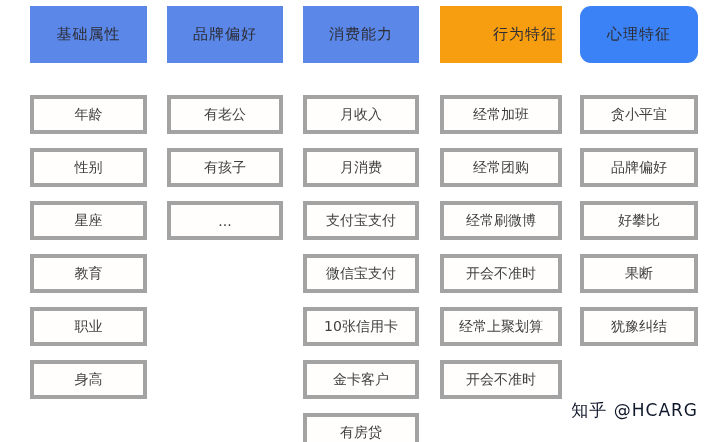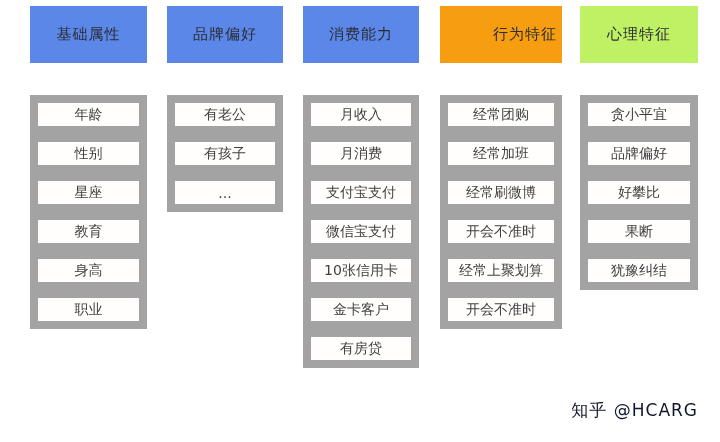--- a/index.html
+++ b/index.html
@@ -26,30 +26,31 @@
     display: flex;
     align-items: center;
     justify-content: center;
     font-size: 15px;
     color: #2d2d35;
     margin-bottom: 32px;
     letter-spacing: 1px;
   }
   .header.blue   { background: #5b87e8; }
   .header.orange { background: #f79e10; padding-left: 48px; }
-  .header.green  { background: #bef264; }
+  .header.green  { background: #3b82f6; border-radius: 11px; }
   .item {
     height: 39px;
-    border: 8px solid #a3a3a3;
+    border: 4px solid #a3a3a3;
     background: #fffefd;
     display: flex;
     align-items: center;
     justify-content: center;
     font-size: 14px;
     color: #3f3f3f;
+    margin-bottom: 14px;
     white-space: nowrap;
   }
   .watermark {
     position: absolute;
     right: 22px;
     bottom: 20px;
     font-size: 17px;
     color: #0f172a;
     letter-spacing: 1px;
   }
@@ -58,22 +59,22 @@
 <body>
 
 <div class="columns">
 
   <div class="column">
     <div class="header blue">基础属性</div>
     <div class="item">年龄</div>
     <div class="item">性别</div>
     <div class="item">星座</div>
     <div class="item">教育</div>
+    <div class="item">职业</div>
     <div class="item">身高</div>
-    <div class="item">职业</div>
   </div>
 
   <div class="column">
     <div class="header blue">品牌偏好</div>
     <div class="item">有老公</div>
     <div class="item">有孩子</div>
     <div class="item">...</div>
   </div>
 
   <div class="column">
@@ -82,22 +83,22 @@
     <div class="item">月消费</div>
     <div class="item">支付宝支付</div>
     <div class="item">微信宝支付</div>
     <div class="item">10张信用卡</div>
     <div class="item">金卡客户</div>
     <div class="item">有房贷</div>
   </div>
 
   <div class="column">
     <div class="header orange">行为特征</div>
+    <div class="item">经常加班</div>
     <div class="item">经常团购</div>
-    <div class="item">经常加班</div>
     <div class="item">经常刷微博</div>
     <div class="item">开会不准时</div>
     <div class="item">经常上聚划算</div>
     <div class="item">开会不准时</div>
   </div>
 
   <div class="column">
     <div class="header green">心理特征</div>
     <div class="item">贪小平宜</div>
     <div class="item">品牌偏好</div>

